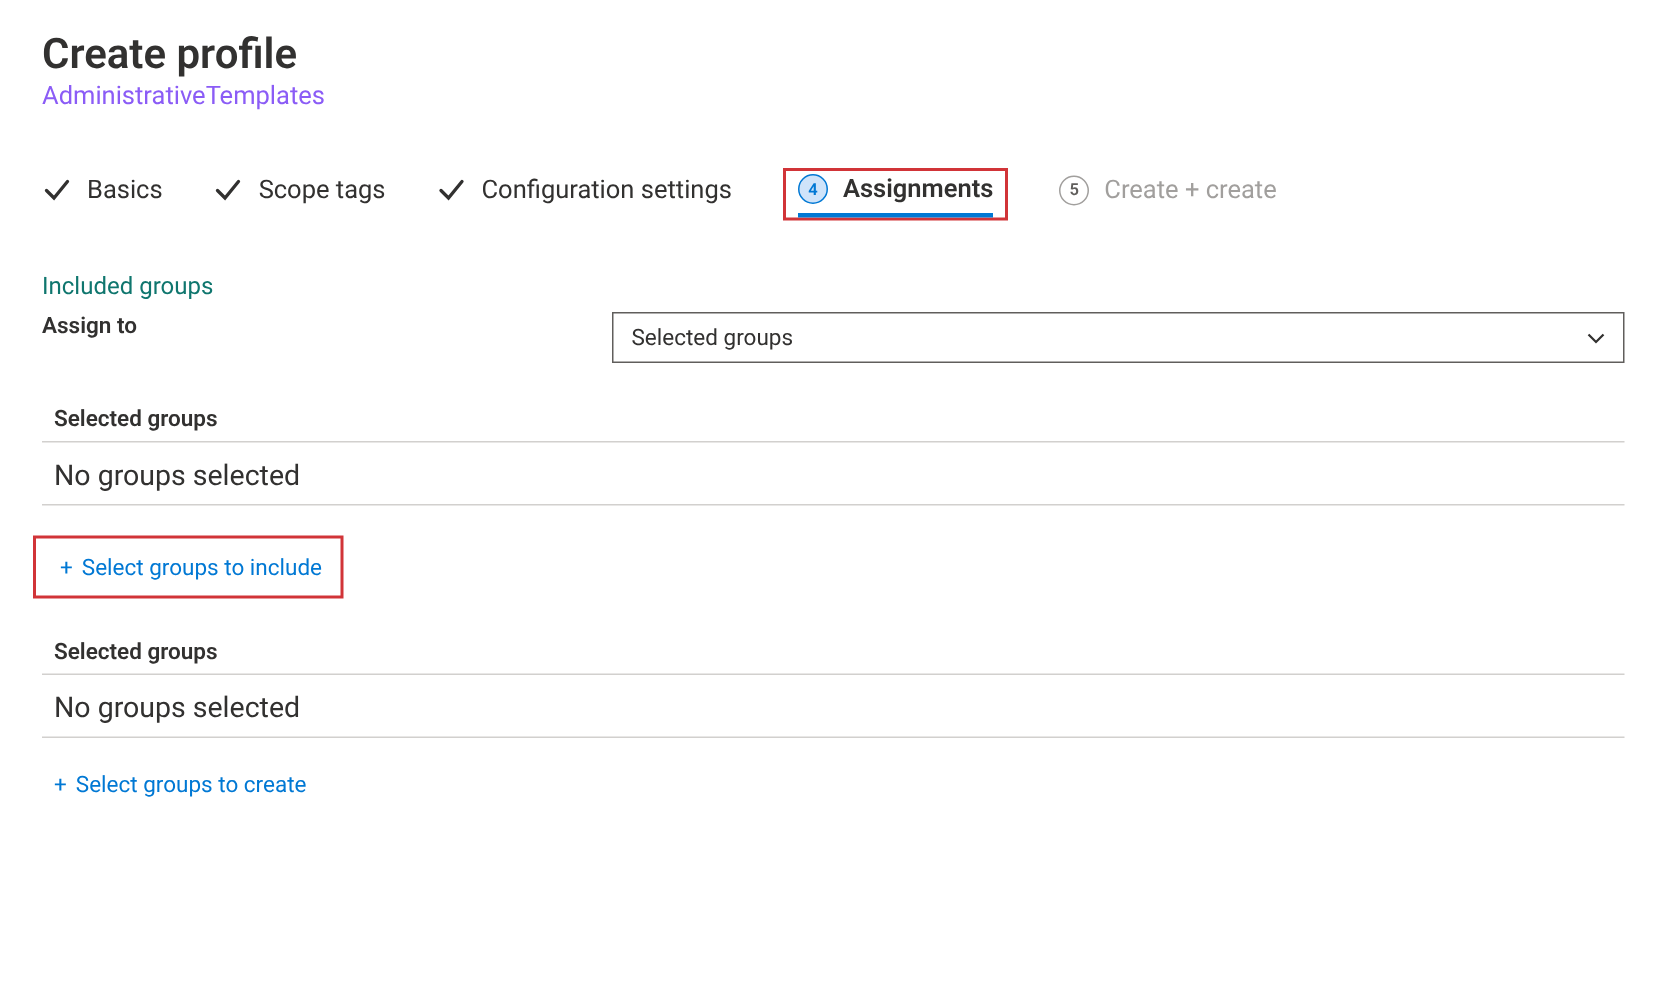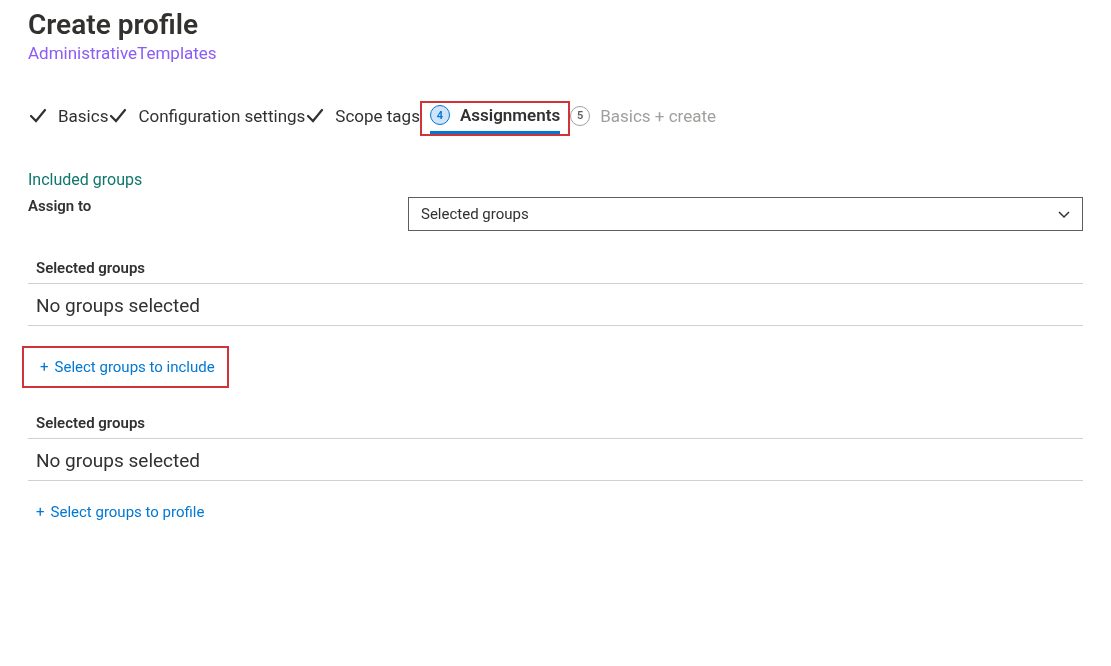--- a/index.html
+++ b/index.html
@@ -5,37 +5,38 @@
   * { box-sizing: border-box; }
   body {
     margin: 0;
     padding: 0;
     font-family: "Segoe UI", -apple-system, BlinkMacSystemFont, Roboto, sans-serif;
     background: #ffffff;
     color: #323130;
     width: 1111px;
   }
   .page {
-    padding: 8px 28px 20px 28px;
+    padding: 19px 28px 20px 28px;
   }
   h1.page-title {
     font-size: 28px;
     font-weight: 600;
     margin: 0 0 2px 0;
     color: #323130;
   }
   .page-subtitle {
     font-size: 17px;
     color: #8b5cf6;
     margin: 0 0 38px 0;
   }
   
   .stepper {
     display: flex;
     align-items: center;
+    gap: 34px;
     margin-bottom: 34px;
     margin-top: 32px;
   }
   .step {
     display: flex;
     align-items: center;
     gap: 10px;
     font-size: 17px;
     color: #323130;
     padding-bottom: 6px;
@@ -158,42 +159,42 @@
       </span>
       <span>Basics</span>
     </div>
 
     <div class="step">
       <span class="check-icon">
         <svg width="20" height="20" viewBox="0 0 20 20">
             <path d="M3 10 L8 15 L17 4" stroke="#323130" stroke-width="2.2" fill="none" stroke-linecap="round"></path>
           </svg>
       </span>
-      <span>Configuration settings</span>
+      <span>Scope tags</span>
     </div>
 
     <div class="step">
       <span class="check-icon">
         <svg width="20" height="20" viewBox="0 0 20 20">
             <path d="M3 10 L8 15 L17 4" stroke="#323130" stroke-width="2.2" fill="none" stroke-linecap="round"></path>
           </svg>
       </span>
-      <span>Scope tags</span>
+      <span>Configuration settings</span>
     </div>
 
     <div class="highlight-box step-wrap">
       <div class="step active">
         <span class="num-badge">4</span>
         <span>Assignments</span>
       </div>
     </div>
 
     <div class="step disabled">
       <span class="num-badge">5</span>
-      <span>Basics + create</span>
+      <span>Create + create</span>
     </div>
 
   </div>
 
   
   <div class="section-label">Included groups</div>
 
   <div class="assign-row">
     <div class="assign-label">Assign to</div>
     <div class="select-box">
@@ -222,16 +223,16 @@
 
   
 
   <div class="sub-header">Selected groups</div>
   <div class="divider"></div>
   <div class="empty-text">No groups selected</div>
   <div class="divider"></div>
 
   <div class="link-btn" style="margin-top:6px;">
     <span class="plus">+</span>
-    <span>Select groups to profile</span>
+    <span>Select groups to create</span>
   </div>
 
 </div>
 
 </body></html>

